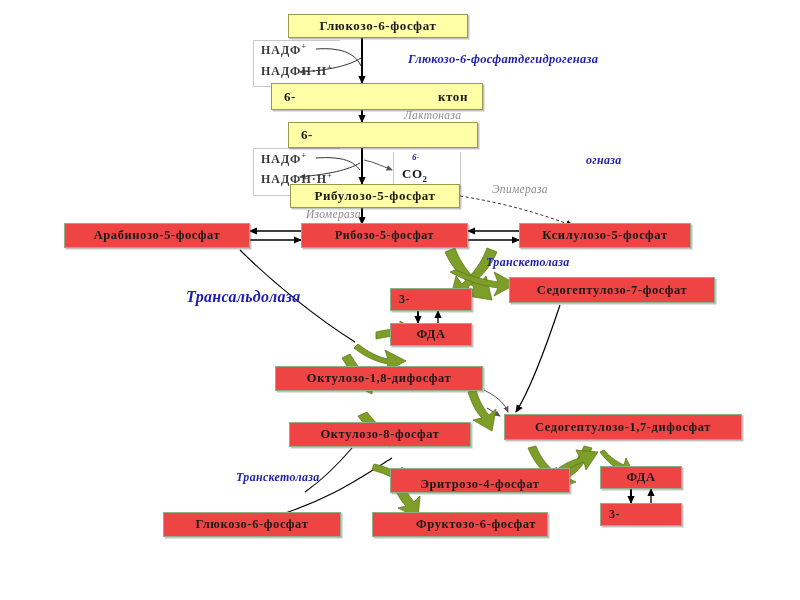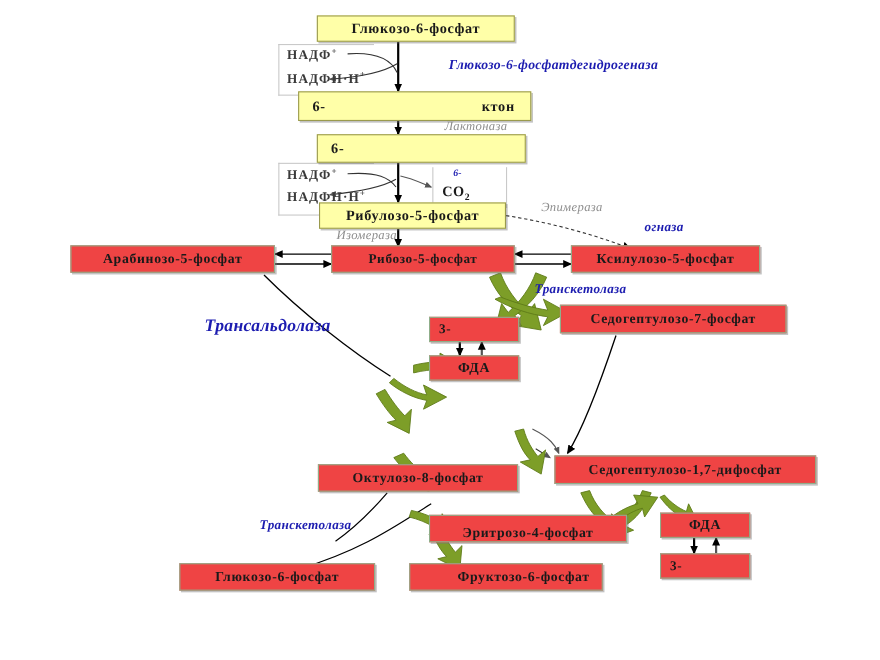--- a/index.html
+++ b/index.html
@@ -181,20 +181,23 @@
   </div>
 
   <div class="box green lefttxt" style="left:390px;top:288px;width:82px;height:23px;font-size:12px;">
     <span>3-</span>
   </div>
 
   <div class="box green center" style="left:390px;top:323px;width:82px;height:23px;font-size:12.5px;">
     <span>ФДА</span>
   </div>
 
+  <div class="box green center" style="left:275px;top:366px;width:208px;height:25px;font-size:12.5px;">
+    <span>Октулозо-1,8-дифосфат</span>
+  </div>
 
   <div class="box green center" style="left:289px;top:422px;width:182px;height:25px;font-size:12.5px;">
     <span>Октулозо-8-фосфат</span>
   </div>
 
   <div class="box green center" style="left:504px;top:414px;width:238px;height:26px;font-size:12.5px;">
     <span>Седогептулозо-1,7-дифосфат</span>
   </div>
 
   <div class="box green center" style="left:390px;top:468px;width:180px;height:25px;font-size:12.5px;align-items:flex-end;">
@@ -235,21 +238,21 @@
     <span>6-</span>
   </div>
   <div class="lbl co2" style="left:402px;top:166px;font-size:13px;">
     <span>CO</span><span class="sub">2</span>
   </div>
 
   <div class="lbl enz-blue" style="left:408px;top:52px;font-size:12.5px;">Глюкозо-6-фосфатдегидрогеназа</div>
 
   <div class="lbl enz-gray" style="left:404px;top:109px;font-size:11.5px;">Лактоназа</div>
 
-  <div class="lbl enz-blue" style="left:586px;top:153px;font-size:12px;margin-top:46px;">огназа</div>
+  <div class="lbl enz-blue" style="left:586px;top:153px;font-size:12px;">огназа</div>
 
   <div class="lbl enz-gray" style="left:492px;top:183px;font-size:11.5px;">Эпимераза</div>
 
   <div class="lbl enz-gray" style="left:306px;top:208px;font-size:11.5px;">Изомераза</div>
 
   <div class="lbl enz-blue" style="left:486px;top:255px;font-size:12px;">Транскетолаза</div>
 
   <div class="lbl enz-blue" style="left:186px;top:288px;font-size:16px;">Трансальдолаза</div>
 
   <div class="lbl enz-blue" style="left:236px;top:470px;font-size:12px;">Транскетолаза</div>

